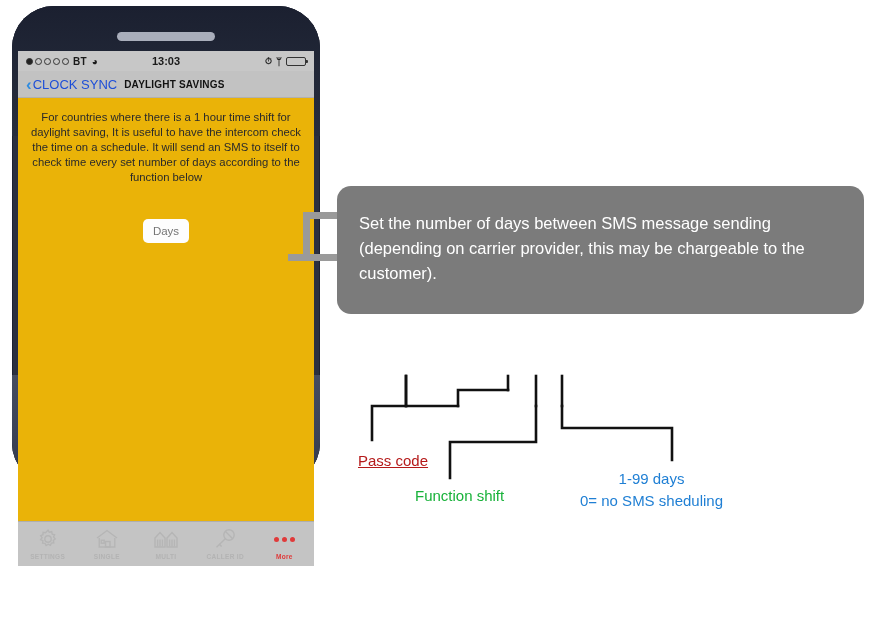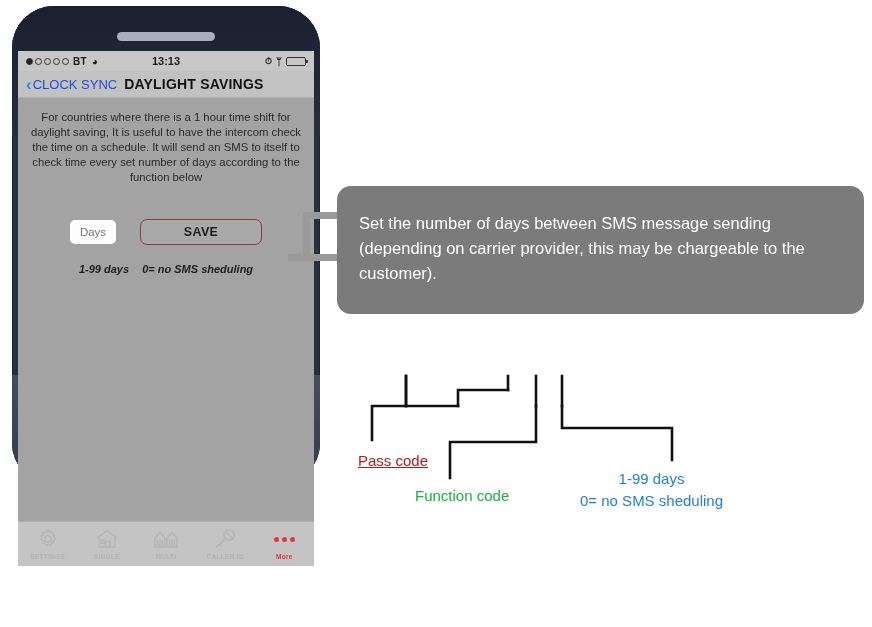--- a/index.html
+++ b/index.html
@@ -77,25 +77,25 @@
   
   #navbar{
     height:26px;background:#c2c2c2;
     display:flex;align-items:center;padding:0 8px;
     border-bottom:1px solid #b0b0b0;
   }
   #back-chevron{
     color:#2f8ce0;font-size:17px;line-height:1;margin-right:1px;font-weight:bold;
   }
   #back-label{color:#1d4ed8;font-size:13px;margin-right:7px;}
-  #nav-title{color:#111;font-size:14px;font-weight:bold;letter-spacing:.2px;}
+  #nav-title{color:#111;font-size:10px;font-weight:bold;letter-spacing:.2px;}
 
   
   #screen-body{
-    background:#a3a3a3;height:469px;position:relative;
+    background:#eab308;height:469px;position:relative;
     padding-top:8px;box-sizing:border-box;
   }
   .para{
     color:#2a2a2a;font-size:11.3px;line-height:15px;
     text-align:center;padding:0 12px;
   }
   #para1{margin-top:4px;}
   #controls-row{
     margin-top:34px;
     display:flex;align-items:center;justify-content:center;gap:24px;
@@ -193,47 +193,42 @@
     <div id="statusbar">
       <span class="dots">
         <i class="dot filled"></i>
           <i class="dot"></i>
           <i class="dot"></i>
           <i class="dot"></i>
           <i class="dot"></i>
       </span>
       <span id="carrier">BT</span>
       <span id="wifi-icon">◕</span>
-      <span id="clock">13:13</span>
+      <span id="clock">13:03</span>
       <span id="status-right">
         <span id="alarm-icon">⏱</span>
         <span id="bt-icon">ᛘ</span>
         <span id="battery"><span id="battery-fill"></span></span>
       </span>
     </div>
 
     <div id="navbar">
       <span id="back-chevron">‹</span>
       <span id="back-label">CLOCK SYNC</span>
       <span id="nav-title">DAYLIGHT SAVINGS</span>
     </div>
 
     <div id="screen-body">
 
       <div id="para1" class="para">For countries where there is a 1 hour time shift for daylight saving, It is useful to have the intercom check the time on a schedule. It will send an SMS to itself to check time every set number of days according to the function below</div>
 
       <div id="controls-row">
         <input id="days-input" type="text" placeholder="Days" style="">
-        <button id="save-button">SAVE</button>
       </div>
 
-      <div id="range-note">
-        <span>1-99 days</span>
-        <span>0= no SMS sheduling</span>
-      </div>
 
 
       <div id="tabbar">
 
         <div class="tab">
           <span class="tab-icon">
             <svg width="24" height="24" viewBox="0 0 24 24" fill="none" stroke="#b5b5b5" stroke-width="1.4">
               <circle cx="12" cy="12" r="3.2"></circle>
               <path d="M12 3.2l1.3 2.1 2.4-.6.5 2.4 2.4.6-1 2.2 1.6 1.9-1.9 1.6.5 2.4-2.4.3-1 2.2-2.2-1.1-2.1 1.3-1.1-2.2-2.4-.2.3-2.4-2.2-1 1.4-2-1.4-2 2.2-1 .2-2.4 2.4.4z"></path>
             </svg>
@@ -314,18 +309,18 @@
       <path d="M222 46 L222 76"></path>
 
       <path d="M196 76 L196 112 L110 112 L110 148"></path>
 
       <path d="M222 76 L222 98 L332 98 L332 130"></path>
     </g>
   </svg>
 
 
   <div id="lbl-pass" class="lbl">Pass code</div>
-  <div id="lbl-func" class="lbl">Function code</div>
+  <div id="lbl-func" class="lbl">Function shift</div>
   <div id="lbl-days" class="lbl">
     <div>1-99 days</div>
     <div>0= no SMS sheduling</div>
   </div>
 </div>
 
 </body></html>

